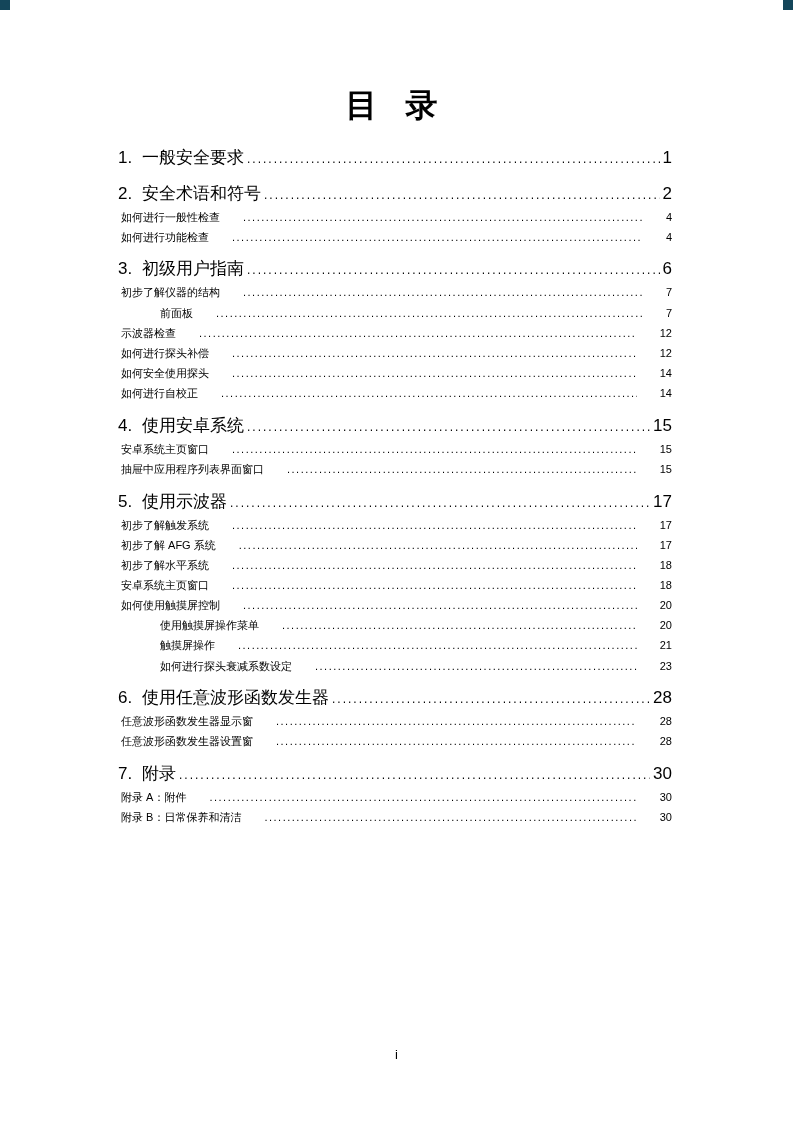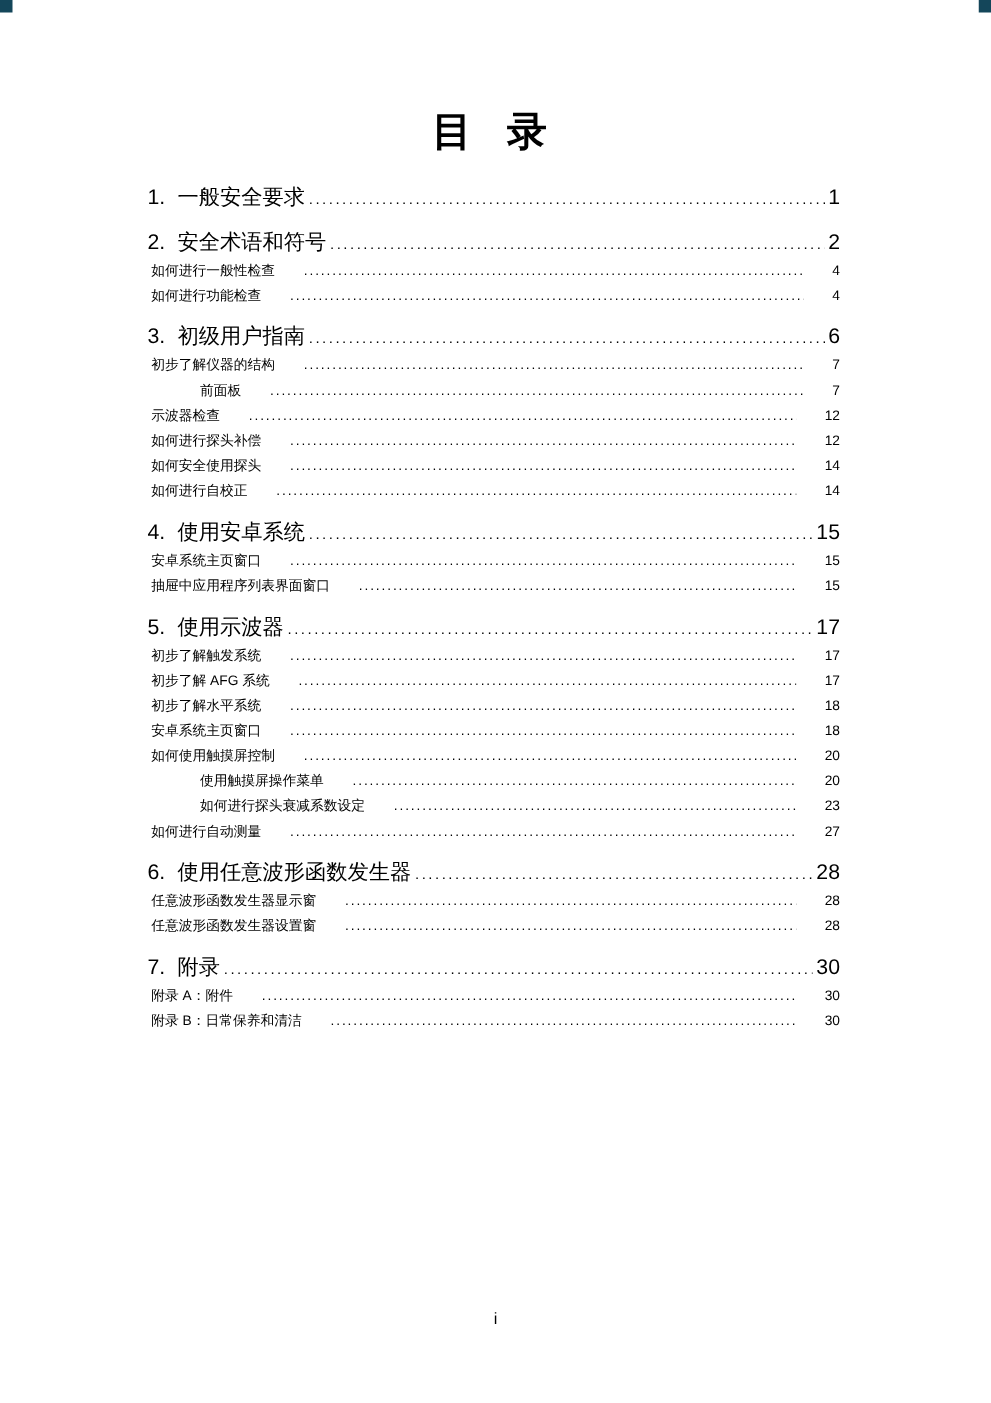--- a/index.html
+++ b/index.html
@@ -205,28 +205,28 @@
         <span class="label">如何使用触摸屏控制</span>
         <span class="dots"></span>
         <span class="pagenum">20</span>
       </div>
       <div class="row level-3">
         <span class="label">使用触摸屏操作菜单</span>
         <span class="dots"></span>
         <span class="pagenum">20</span>
       </div>
       <div class="row level-3">
+        <span class="label">触摸屏操作</span>
+        <span class="dots"></span>
+        <span class="pagenum">21</span>
+      </div>
+      <div class="row level-3">
         <span class="label">如何进行探头衰减系数设定</span>
         <span class="dots"></span>
         <span class="pagenum">23</span>
-      </div>
-      <div class="row level-2">
-        <span class="label">如何进行自动测量</span>
-        <span class="dots"></span>
-        <span class="pagenum">27</span>
       </div>
       <div class="row level-1">
         <span class="num">6.</span>
         <span class="label">使用任意波形函数发生器</span>
         <span class="dots"></span>
         <span class="pagenum">28</span>
       </div>
       <div class="row level-2">
         <span class="label">任意波形函数发生器显示窗</span>
         <span class="dots"></span>

